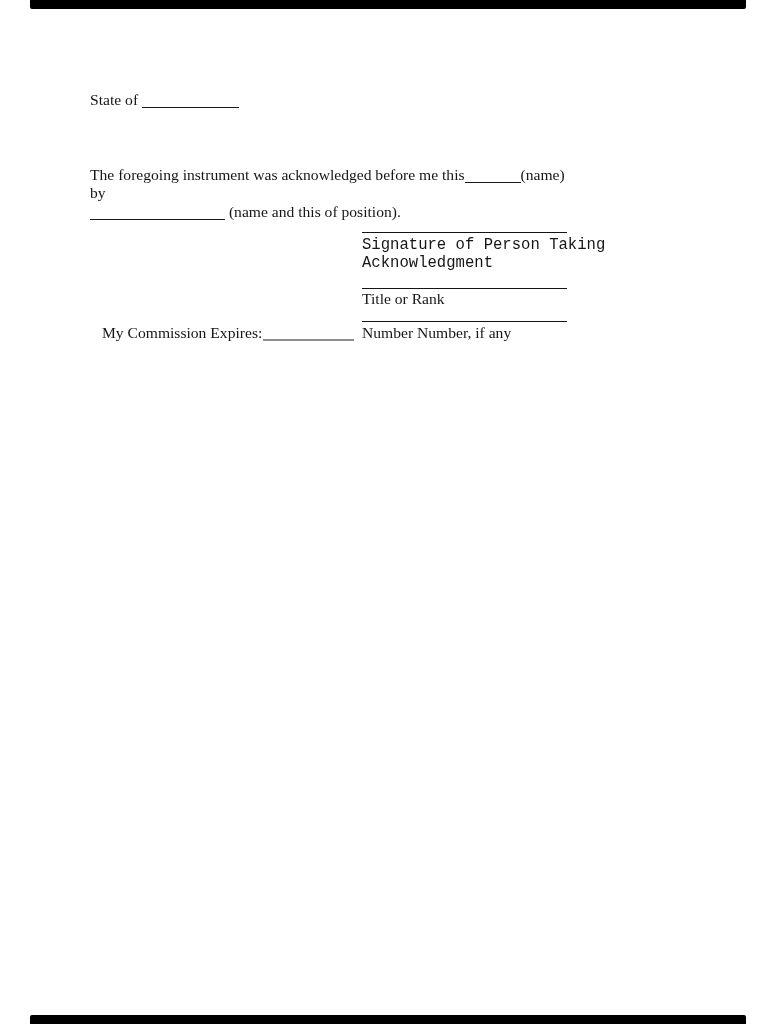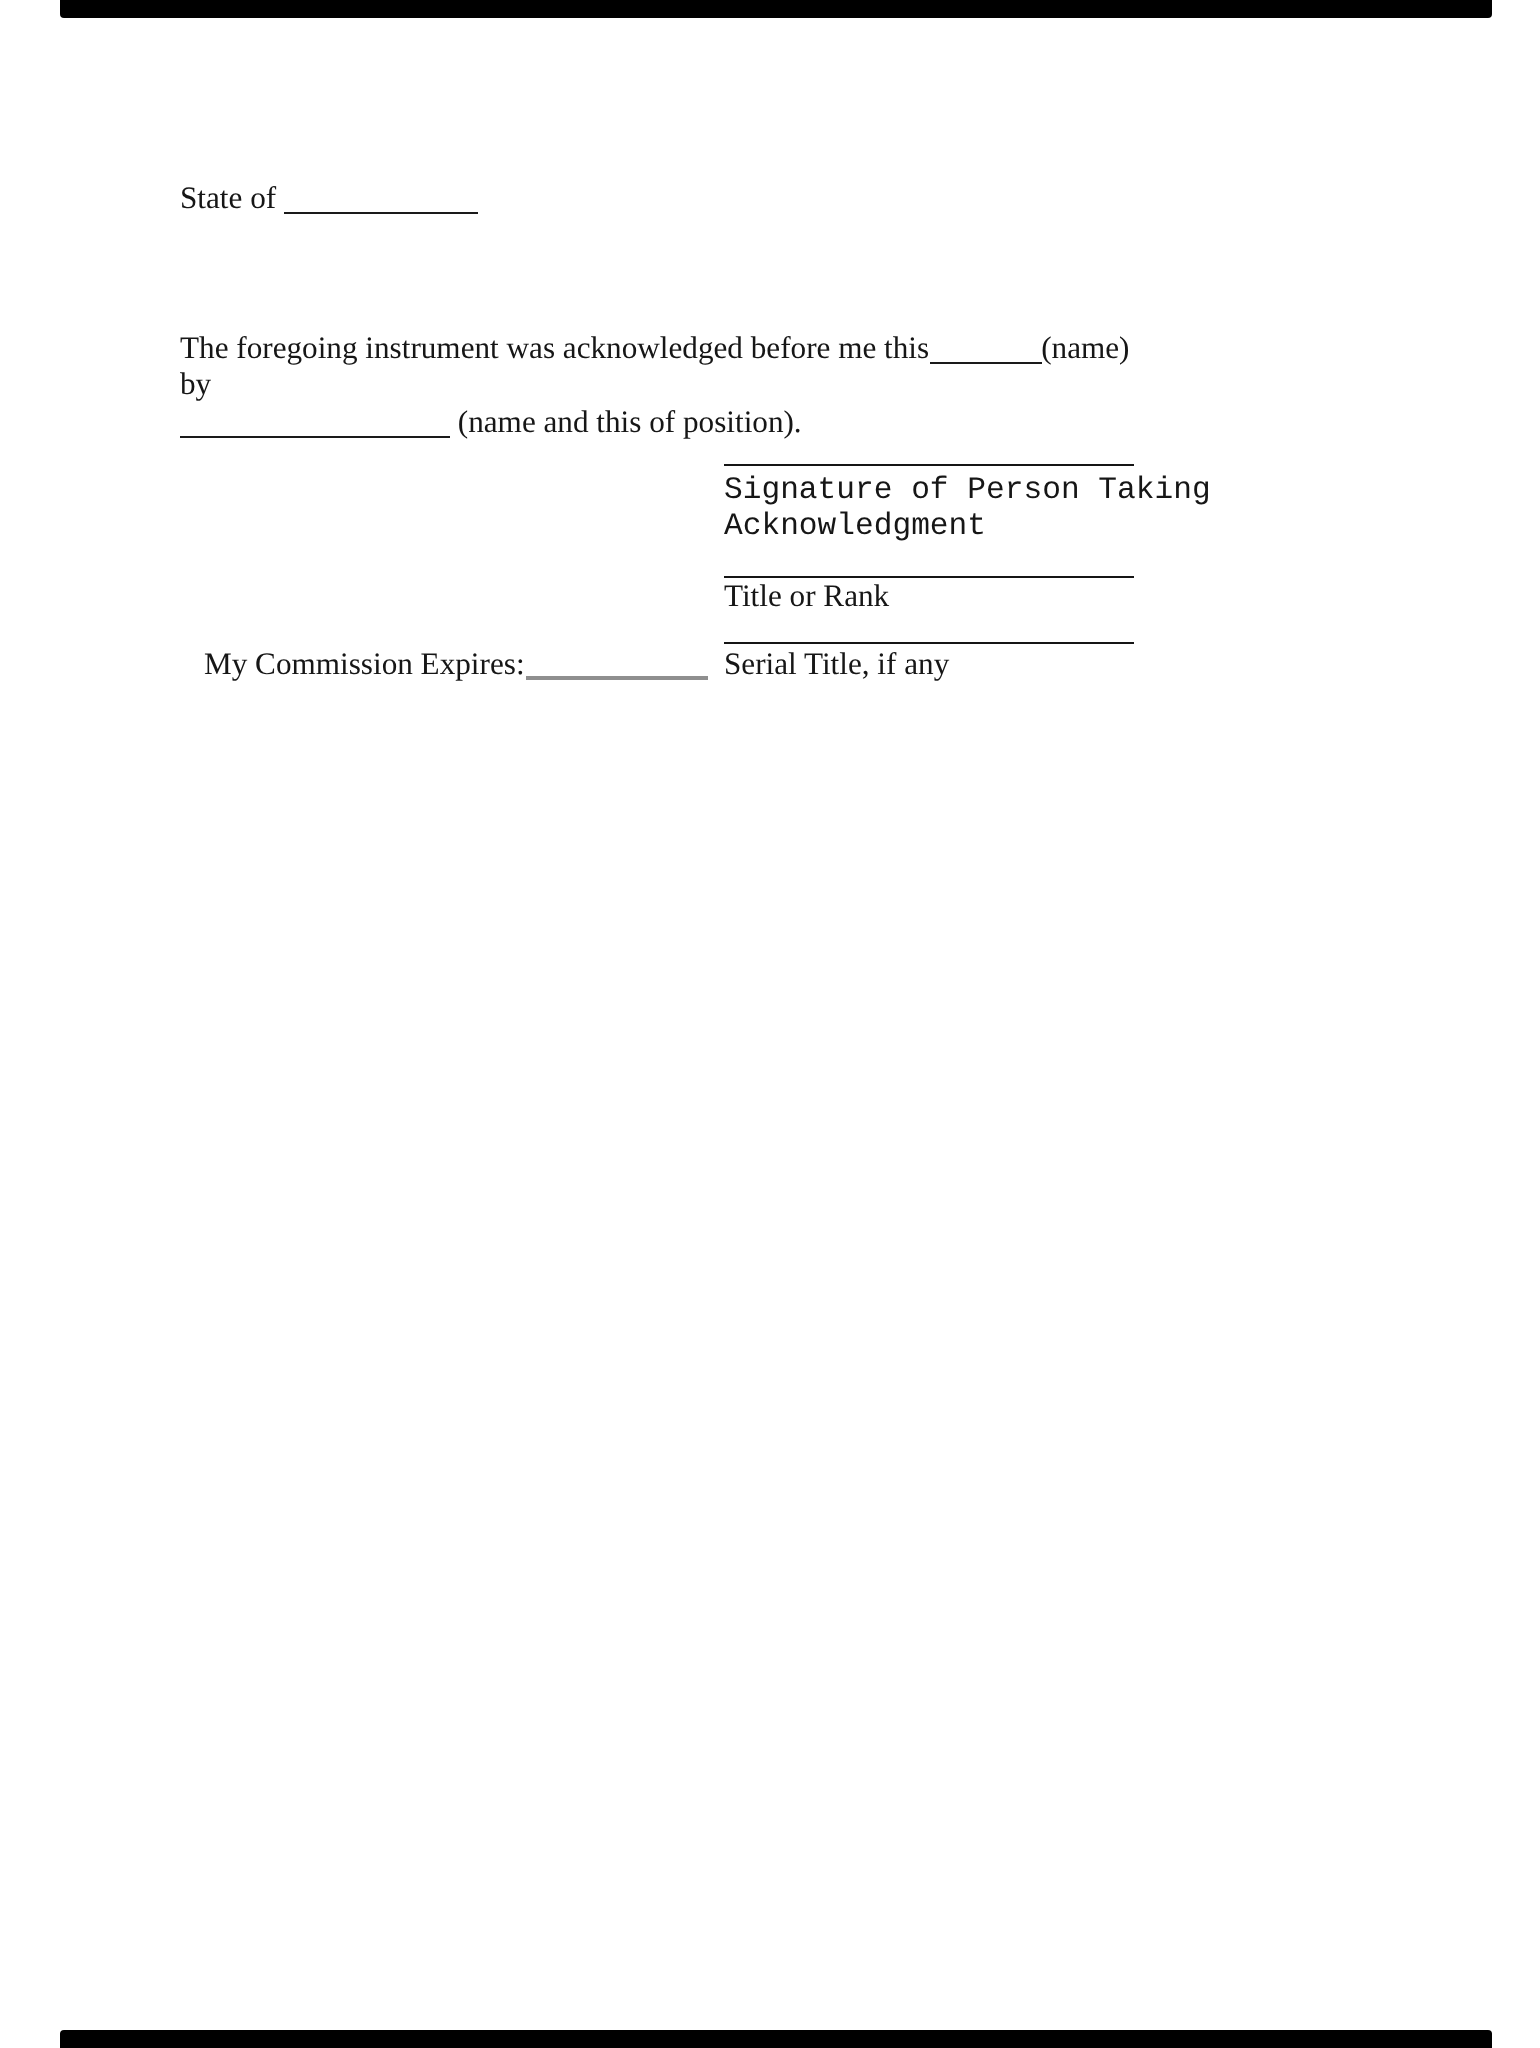--- a/index.html
+++ b/index.html
@@ -113,21 +113,21 @@
   <div class="rule signature"></div>
   <div class="abs sig-label">
     <span>Signature of Person Taking</span><br>
     <span>Acknowledgment</span>
   </div>
 
   <div class="rule title"></div>
   <div class="abs title-label">Title or Rank</div>
 
   <div class="rule serial"></div>
-  <div class="abs serial-label">Serial Title, if any</div>
+  <div class="abs serial-label">Number Number, if any</div>
 
   <div class="abs commission-line">
     <span>My Commission Expires:</span><span class="blank commission"></span>
   </div>
 
   <div class="scan-bar bottom"></div>
 
 </div>
 
 </body></html>

